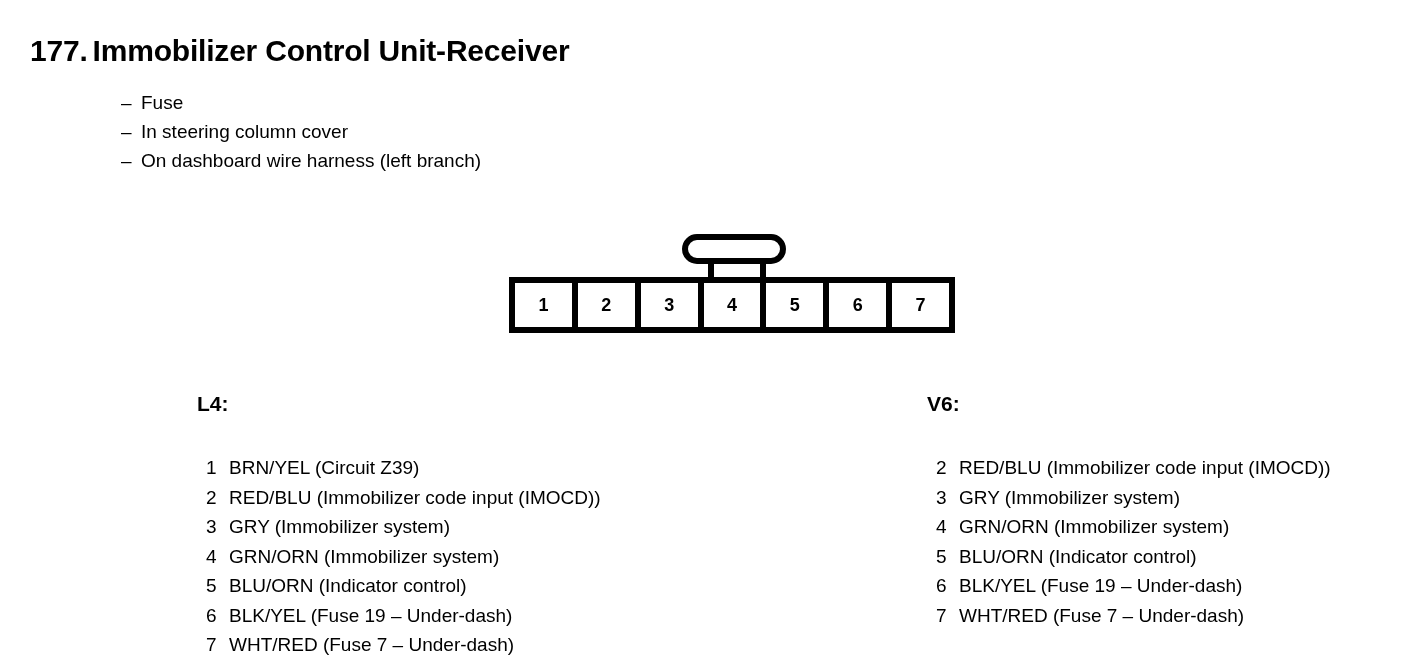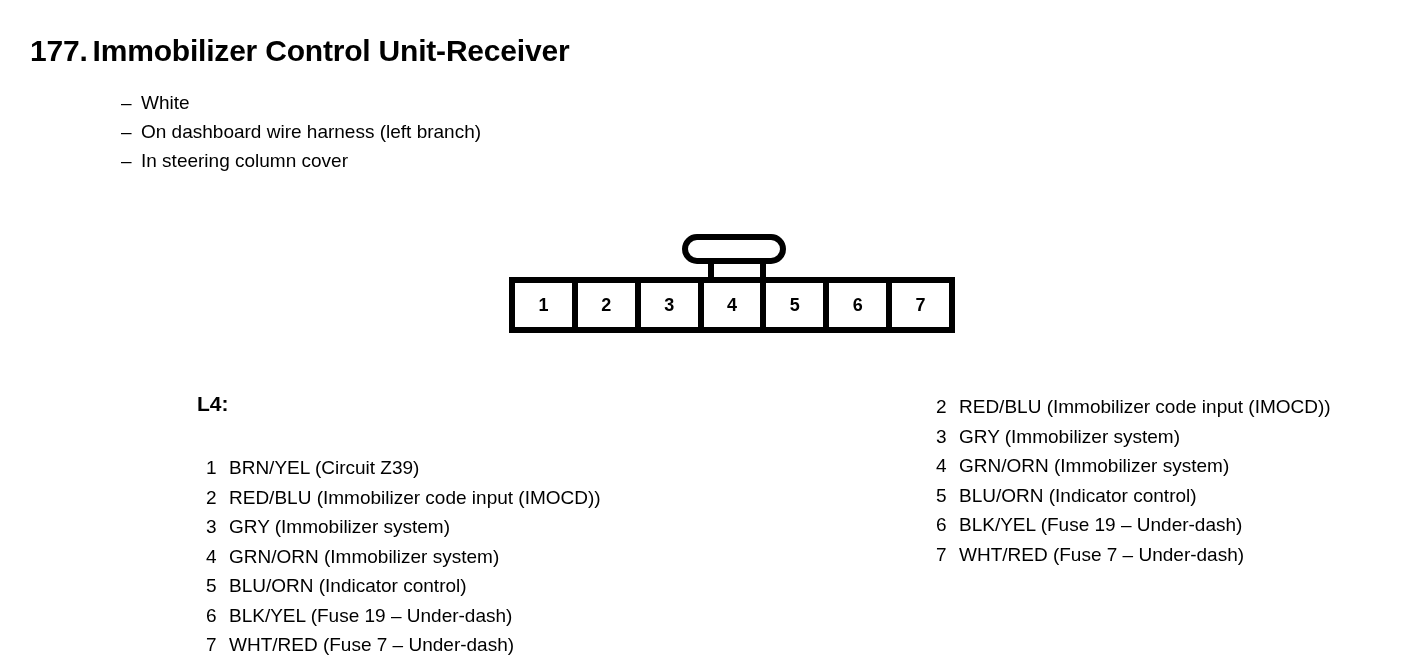--- a/index.html
+++ b/index.html
@@ -143,23 +143,23 @@
   }
 </style>
 </head>
 <body>
 
 <div id="page-title">
   <span class="num">177.</span><span>Immobilizer Control Unit-Receiver</span>
 </div>
 
 <div id="notes">
-    <div class="note-row"><span class="dash">–</span><span>White</span></div>
+    <div class="note-row"><span class="dash">–</span><span>Fuse</span></div>
+    <div class="note-row"><span class="dash">–</span><span>In steering column cover</span></div>
     <div class="note-row"><span class="dash">–</span><span>On dashboard wire harness (left branch)</span></div>
-    <div class="note-row"><span class="dash">–</span><span>In steering column cover</span></div>
   </div>
 
 <div id="connector-diagram">
   <div class="latch-outer"></div>
   <div class="latch-bridge"></div>
   <div class="latch-stem left"></div>
   <div class="latch-stem right"></div>
   <div class="pin-body" id="connector-pins">
       <div class="pin-cell">1</div>
       <div class="pin-cell">2</div>
@@ -178,20 +178,21 @@
       <div class="pin-row"><span class="pin-num">2</span><span>RED/BLU (Immobilizer code input (IMOCD))</span></div>
       <div class="pin-row"><span class="pin-num">3</span><span>GRY (Immobilizer system)</span></div>
       <div class="pin-row"><span class="pin-num">4</span><span>GRN/ORN (Immobilizer system)</span></div>
       <div class="pin-row"><span class="pin-num">5</span><span>BLU/ORN (Indicator control)</span></div>
       <div class="pin-row"><span class="pin-num">6</span><span>BLK/YEL (Fuse 19 – Under-dash)</span></div>
       <div class="pin-row"><span class="pin-num">7</span><span>WHT/RED (Fuse 7 – Under-dash)</span></div>
     </div>
 </div>
 
 <div class="pin-list" id="pin-list-v6">
+  <div class="list-heading">V6:</div>
   <div class="pin-rows">
       <div class="pin-row"><span class="pin-num">2</span><span>RED/BLU (Immobilizer code input (IMOCD))</span></div>
       <div class="pin-row"><span class="pin-num">3</span><span>GRY (Immobilizer system)</span></div>
       <div class="pin-row"><span class="pin-num">4</span><span>GRN/ORN (Immobilizer system)</span></div>
       <div class="pin-row"><span class="pin-num">5</span><span>BLU/ORN (Indicator control)</span></div>
       <div class="pin-row"><span class="pin-num">6</span><span>BLK/YEL (Fuse 19 – Under-dash)</span></div>
       <div class="pin-row"><span class="pin-num">7</span><span>WHT/RED (Fuse 7 – Under-dash)</span></div>
     </div>
 </div>
 

